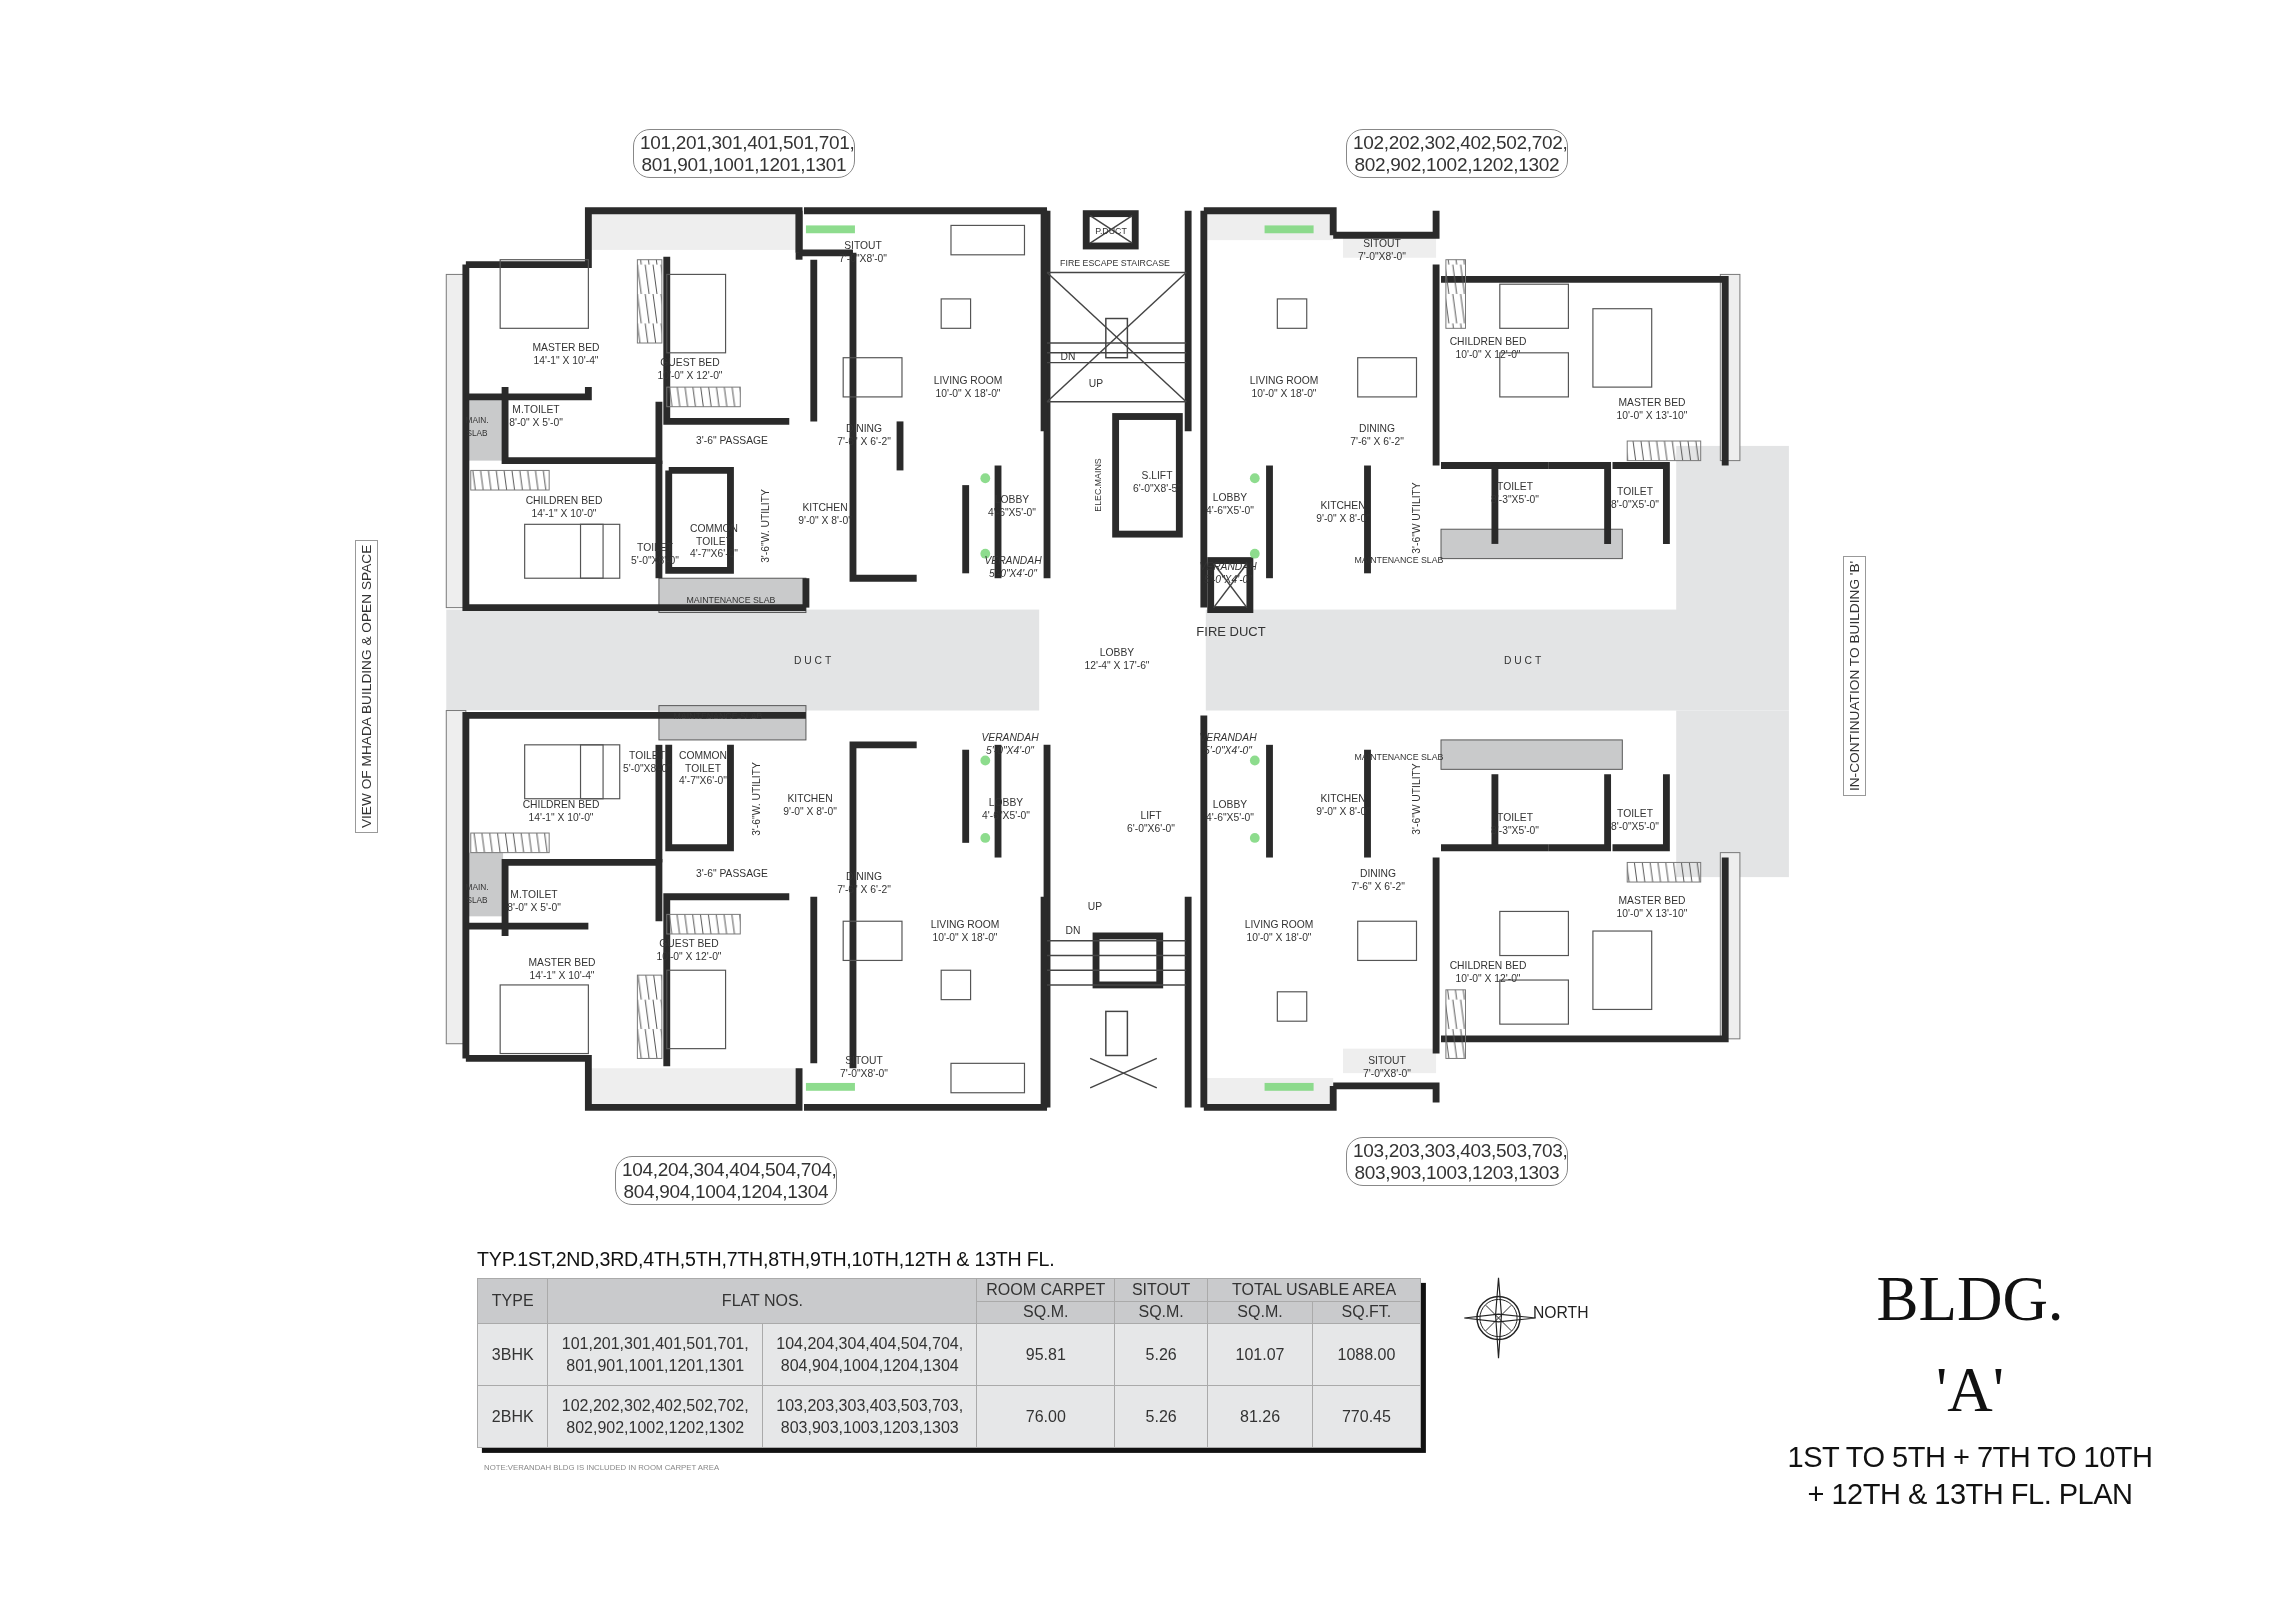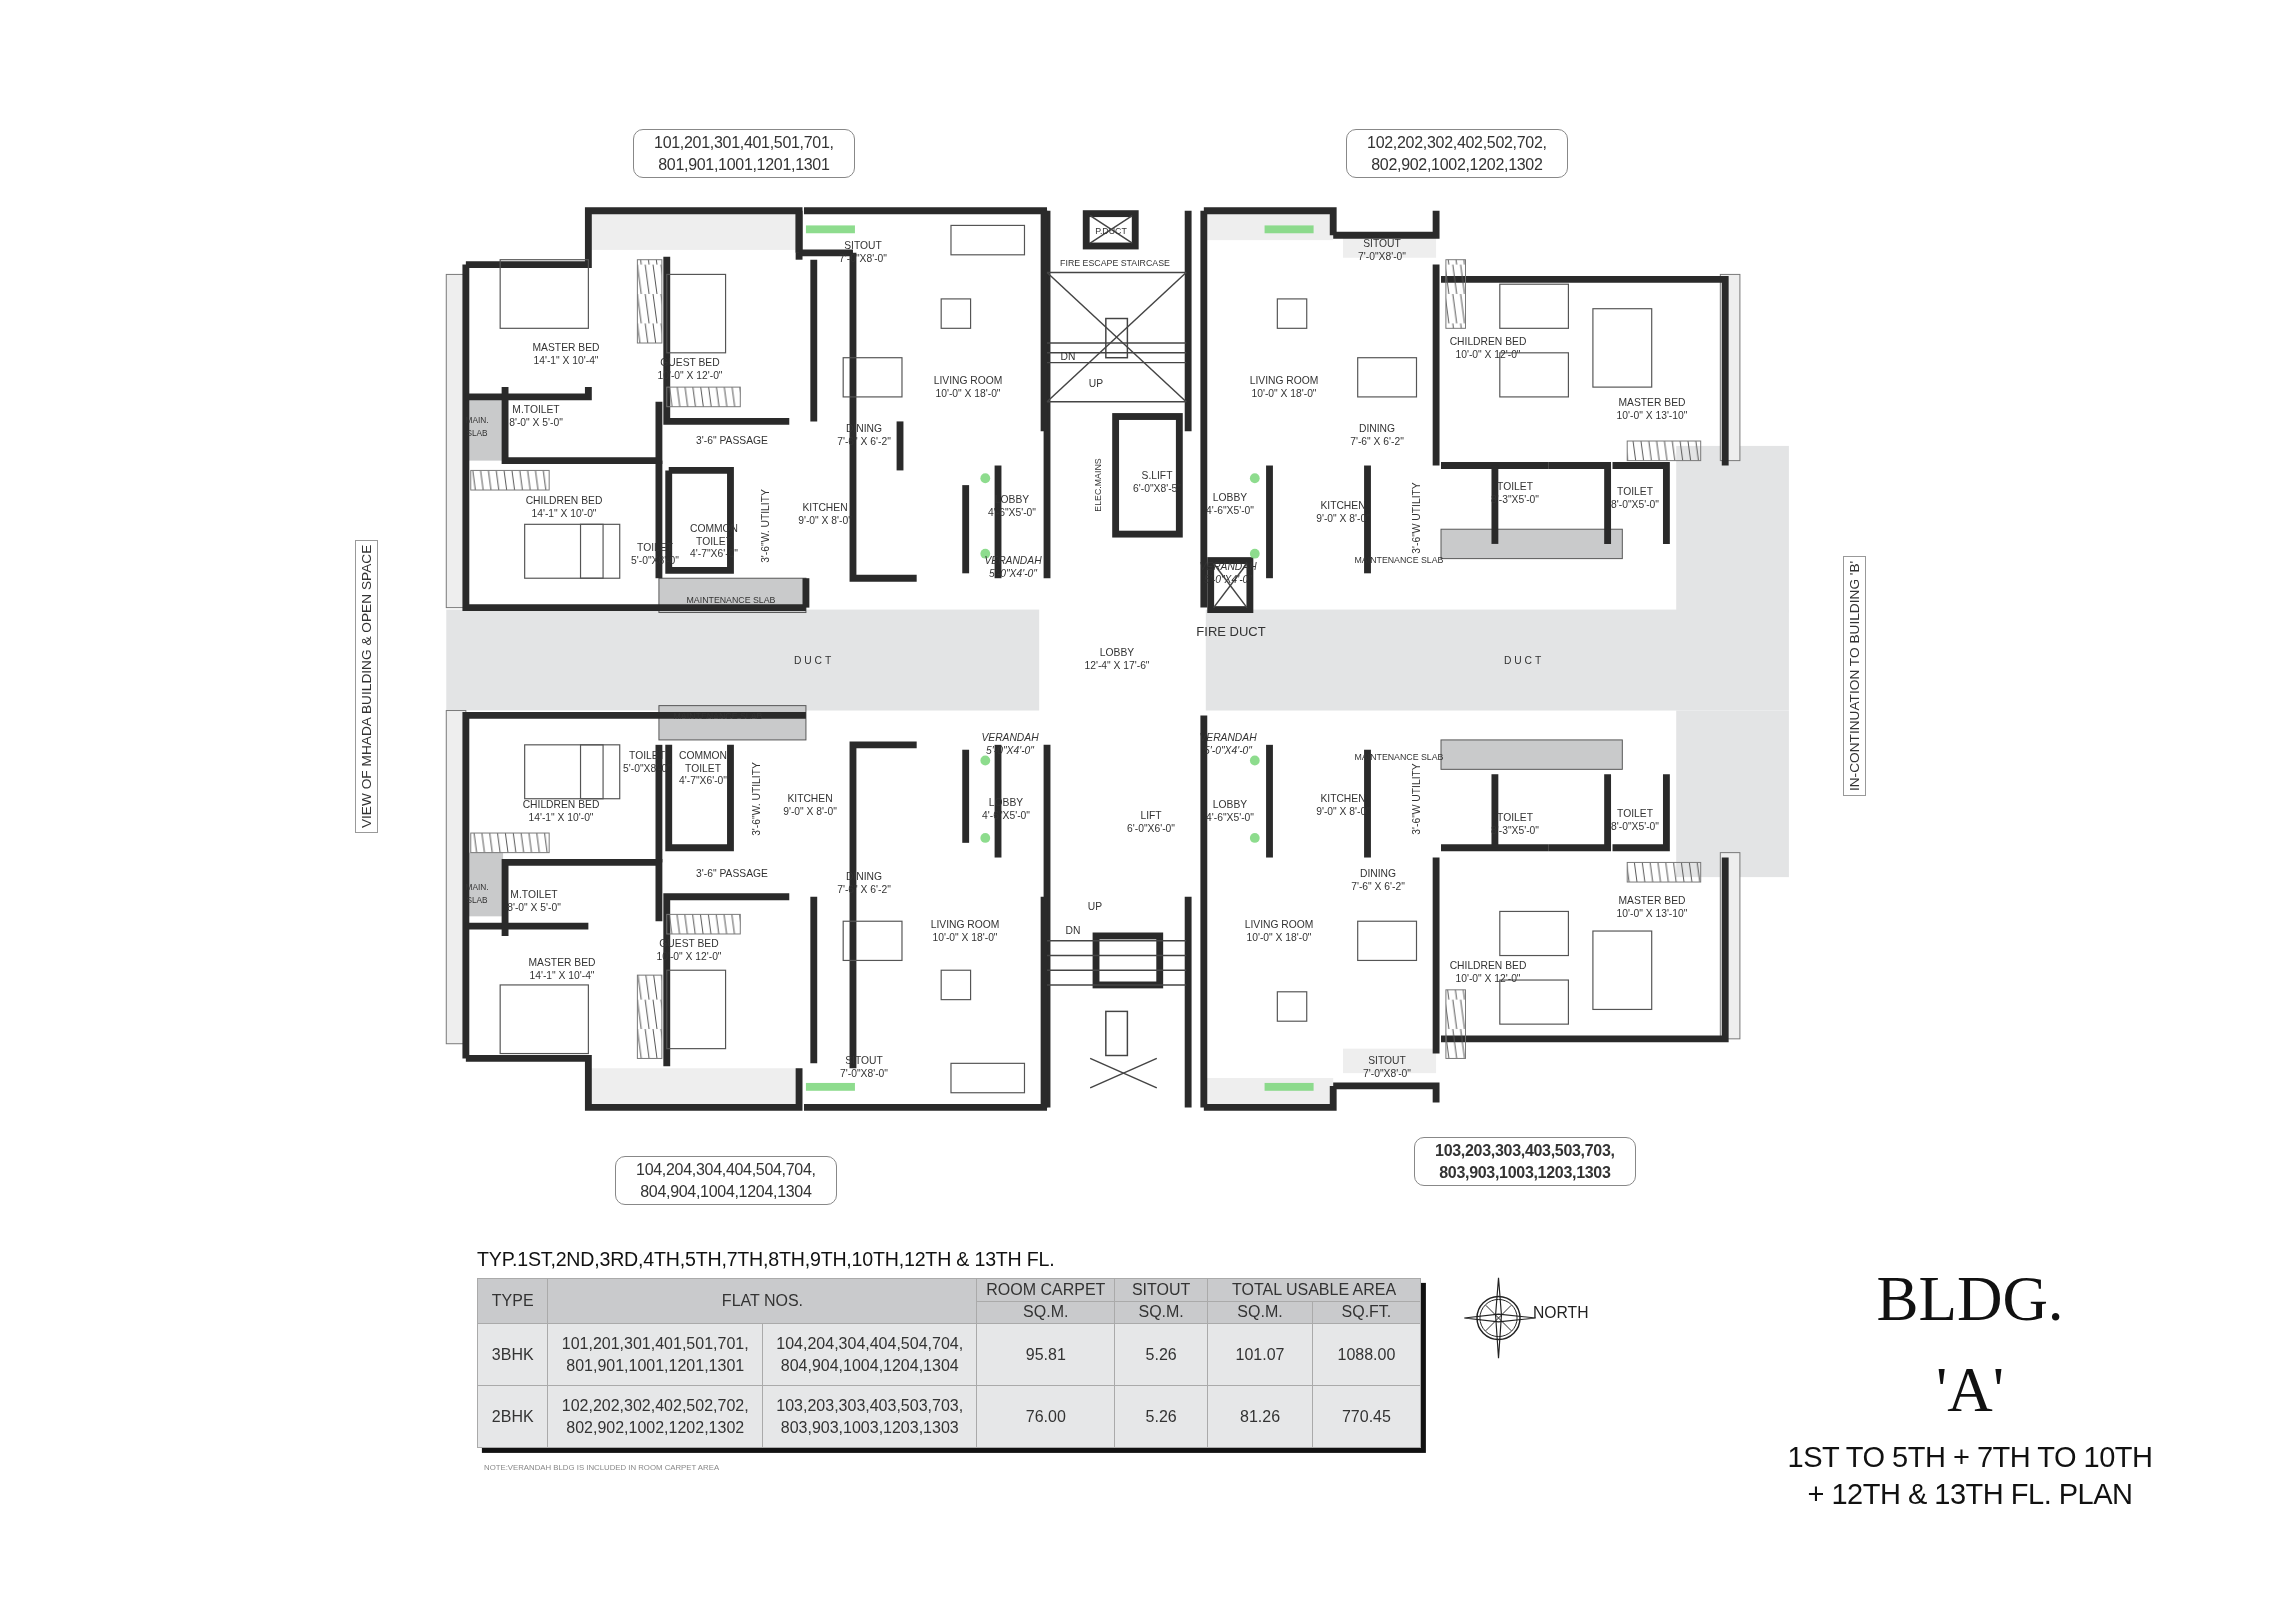--- a/index.html
+++ b/index.html
@@ -1,19 +1,19 @@
 <!DOCTYPE html>
 <html><head>
 <meta charset="utf-8">
 <style>
   html,body{margin:0;padding:0;background:#fff;}
   body{width:2293px;height:1620px;position:relative;overflow:hidden;font-family:"Liberation Sans",sans-serif;color:#222;}
   .abs{position:absolute;}
   .plan{position:absolute;left:0;top:0;width:2293px;height:1620px;}
-  .flatlabel{position:absolute;border:1.5px solid #888;border-radius:10px;background:#fff;font-size:16px;line-height:21.6px;text-align:center;padding:2px 5.9px;color:#333;letter-spacing:-0.3px;}
+  .flatlabel{position:absolute;border:1.5px solid #888;border-radius:17px;background:#fff;font-size:19px;line-height:21.6px;text-align:center;padding:2px 5.9px;color:#333;letter-spacing:-0.3px;}
   .room{position:absolute;font-size:10.3px;line-height:12.7px;text-align:center;color:#333;white-space:nowrap;transform:translate(-50%,-50%);}
   .room .n{display:block;}
   .room .d{display:block;}
   .room.it{font-style:italic;}
   .vtext{position:absolute;font-size:13.7px;color:#333;border:1.5px solid #999;background:#fff;padding:2.9px 3.9px;white-space:nowrap;transform-origin:left top;}
   .tabtitle{position:absolute;left:477px;top:1248px;font-size:19.6px;color:#111;letter-spacing:-0.2px;}
   table.area{position:absolute;left:477px;top:1278px;width:944px;border-collapse:collapse;font-size:16px;color:#333;box-shadow:4.9px 4.9px 0 #111;padding-left:23px;}
   table.area td,table.area th{border:1.5px solid #aaa;text-align:center;font-weight:normal;padding:0 2px;}
   table.area thead th{background:#c9cacc;height:21.6px;}
   table.area tbody td{background:#e6e7e8;height:61px;line-height:21.6px;}
@@ -214,21 +214,21 @@
   <span>801,901,1001,1201,1301</span>
 </div>
 <div class="flatlabel" style="left:1346px;top:129px;width:208px;">
   <span>102,202,302,402,502,702,</span><br>
   <span>802,902,1002,1202,1302</span>
 </div>
 <div class="flatlabel" style="left:615px;top:1156px;width:208px;">
   <span>104,204,304,404,504,704,</span><br>
   <span>804,904,1004,1204,1304</span>
 </div>
-<div class="flatlabel" style="left:1414px;top:1137px;width:208px;font-weight:bold;">
+<div class="flatlabel" style="left:1346px;top:1137px;width:208px;">
   <span>103,203,303,403,503,703,</span><br>
   <span>803,903,1003,1203,1303</span>
 </div>
 
 <div class="vtext" style="left:355px;top:833px;transform:rotate(-90deg);">VIEW OF MHADA BUILDING &amp; OPEN SPACE</div>
 <div class="vtext" style="left:1843px;top:796px;transform:rotate(-90deg);">IN-CONTINUATION TO BUILDING 'B'</div>
 
 <div class="room" style="left:1111px;top:231px;font-size:8.8px;">P.DUCT</div>
 <div class="room" style="left:1115px;top:263px;font-size:8.8px;">FIRE ESCAPE STAIRCASE</div>
 <div class="room" style="left:1068px;top:357px;">DN</div>

